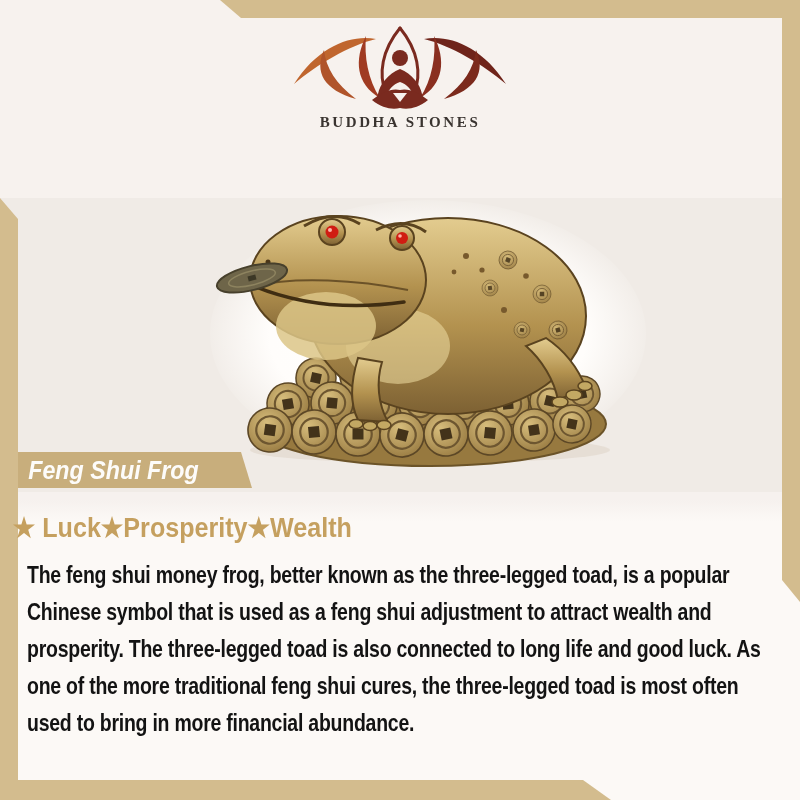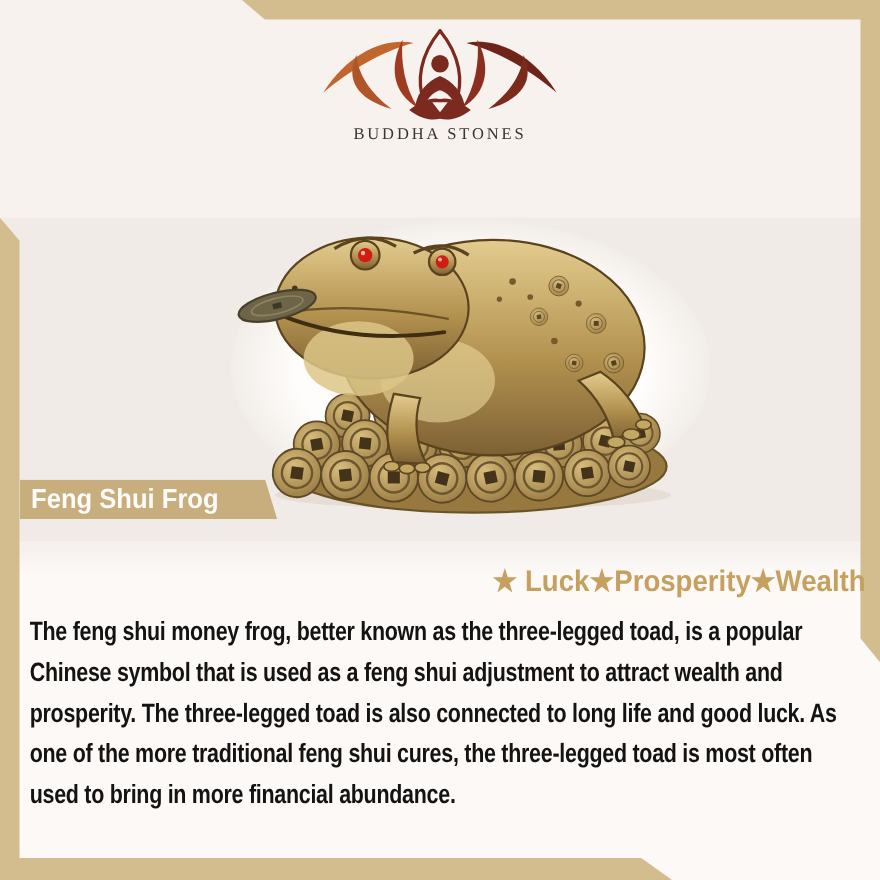--- a/index.html
+++ b/index.html
@@ -16,37 +16,37 @@
              clip-path:polygon(220px 0,800px 0,800px 18px,241px 18px);}
   .strip-right{left:782px;top:0;width:18px;height:602px;
                clip-path:polygon(0 0,18px 0,18px 602px,0 580px);}
   .strip-left{left:0;top:198px;width:18px;height:602px;
               clip-path:polygon(0 0,18px 21px,18px 602px,0 602px);}
   .strip-bottom{left:0;top:780px;width:620px;height:20px;
                 clip-path:polygon(0 0,583px 0,611px 20px,0 20px);}
   
   .logo{position:absolute;left:280px;top:24px;width:240px;height:92px;}
   .brand-name{position:absolute;left:0;top:114px;width:800px;text-align:center;
-              font-family:"Liberation Serif",serif;font-size:15px;font-weight:400;
+              font-family:"Liberation Serif",serif;font-size:15px;font-weight:700;
               letter-spacing:2.6px;color:#3a3430;}
   
   .heading-panel{position:absolute;left:162px;top:137px;width:477px;height:61px;
                  background:#fdfbf9;text-align:center;}
   .heading-panel span{display:block;line-height:61px;font-size:38px;font-weight:bold;
                  color:#c8a368;transform:scaleX(0.88);transform-origin:center;white-space:nowrap;}
   
   .photo{position:absolute;left:208px;top:198px;width:440px;height:272px;}
   
-  .banner{position:absolute;left:18px;top:436px;width:240px;height:36px;background:#c8ae7c;
-          clip-path:polygon(0 0,223px 0,234px 36px,0 36px);}
+  .banner{position:absolute;left:18px;top:452px;width:240px;height:36px;background:#c8ae7c;
+          clip-path:polygon(0 0,223px 0,234px 36px,0 36px);font-style:italic;}
   .banner span{display:inline-block;padding-left:11px;line-height:36px;font-size:25px;
           font-weight:bold;color:#fdfcfa;transform:scaleX(0.93);transform-origin:0 50%;
           white-space:nowrap;}
   
-  .traits{position:absolute;left:0;top:508px;width:800px;height:40px;text-align:right;}
+  .traits{position:absolute;left:0;top:508px;width:800px;height:40px;text-align:left;}
   .traits span{display:inline-block;line-height:40px;font-size:27px;font-weight:bold;
           color:#c5a05f;transform:scaleX(0.93);white-space:nowrap;}
   
   .desc{position:absolute;left:27px;top:556px;width:930px;transform:scaleX(0.812);
         transform-origin:0 0;font-size:24px;line-height:37px;font-weight:bold;
         letter-spacing:-0.3px;color:#131313;}
 </style>
 </head>
 <body>
 

